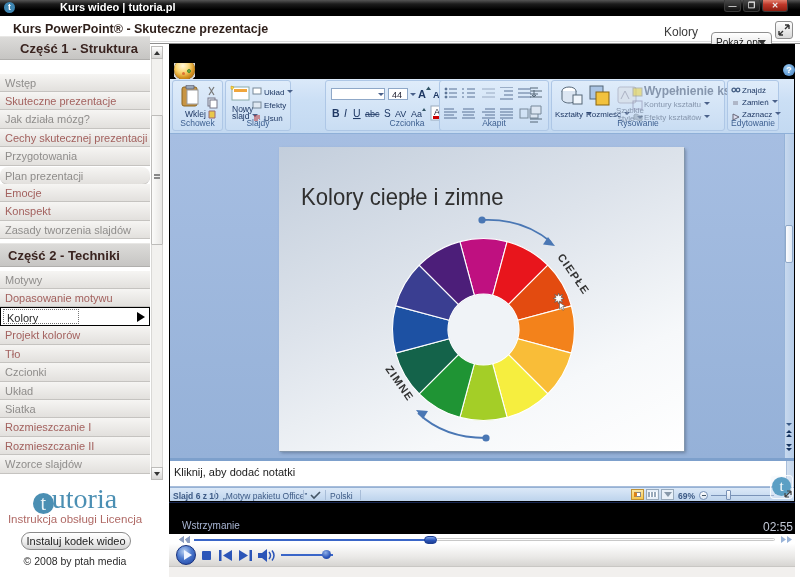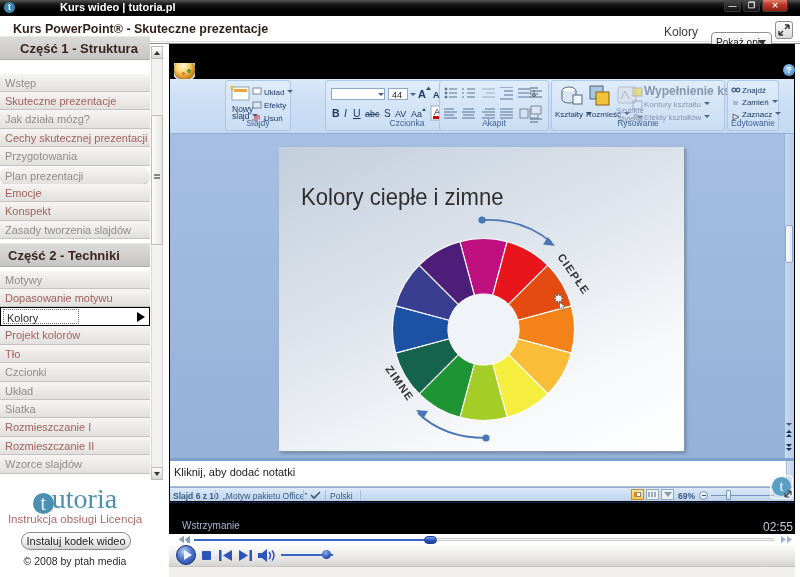--- a/index.html
+++ b/index.html
@@ -139,20 +139,35 @@
 <div class="abs" id="scopy">© 2008 by ptah media</div>
 </div>
 <div class="abs" id="video"></div>
 <div class="abs" style="left:174px;top:63px;width:21px;height:17px;overflow:hidden;">
       <div style="position:absolute;left:0px;top:-4px;width:21px;height:21px;border-radius:50%;background:radial-gradient(circle at 42% 32%,#fff6d8 0%,#fbd876 35%,#eeae2e 65%,#cf8a16 85%,#b87a10);box-shadow:0 0 0 2px rgba(255,255,255,.85), inset -2px -3px 4px rgba(150,80,0,.45);"></div>
       <div style="position:absolute;left:13px;top:6px;width:4px;height:4px;border-radius:50%;background:#6faf42;border:1px solid #4a8a2a;"></div>
       <div style="position:absolute;left:8px;top:9px;width:3px;height:3px;border-radius:50%;background:#d85c28;opacity:.8;"></div>
     </div>
 <div class="abs" id="orbhelp">?</div>
 <div class="abs" id="ribbon">
+<div class="grp" style="left:2px;width:51px;">
+  <svg style="position:absolute;left:8px;top:4px;" width="20" height="24">
+          <rect x="1" y="2" width="15" height="19" rx="2" fill="#c89544" stroke="#8a6420"></rect>
+          <rect x="5" y="0" width="8" height="4" rx="1" fill="#9aa7b8" stroke="#667"></rect>
+          <rect x="6" y="5" width="11" height="14" fill="#fff" stroke="#999"></rect>
+        </svg>
+  <div class="gtext dd" style="left:12px;top:29px;">Wklej</div>
+  <svg style="position:absolute;left:33px;top:5px;" width="14" height="34">
+          <path d="M3 1l5 8M8 1l-5 8" stroke="#777" stroke-width="1.2"></path>
+          <rect x="2" y="12" width="7" height="8" fill="#dde6f0" stroke="#778"></rect>
+          <rect x="4" y="14" width="7" height="8" fill="#fff" stroke="#778"></rect>
+          <path d="M3 25l6 0 0 7-6 0z" fill="#e8c84a" stroke="#967"></path>
+        </svg>
+  <div class="glabel">Schowek</div>
+</div>
 <div class="grp" style="left:55px;width:66px;">
   <svg style="position:absolute;left:4px;top:4px;" width="21" height="20">
           <rect x="2" y="2" width="17" height="13" fill="#fff" stroke="#8aa"></rect>
           <rect x="4" y="4" width="13" height="3" fill="#f0a63c"></rect>
           <path d="M1 1l3 1-1.5 2.5L1 4z" fill="#f7d64a" stroke="#c90" stroke-width="0.5"></path>
         </svg>
   <div class="gtext" style="left:6px;top:24px;line-height:8px;">Nowy</div>
   <div class="gtext dd" style="left:6px;top:31px;line-height:8px;">slajd</div>
   <svg style="position:absolute;left:26px;top:6px;" width="10" height="38">
           <rect x="1" y="1" width="8" height="6" fill="#fff" stroke="#789"></rect>

